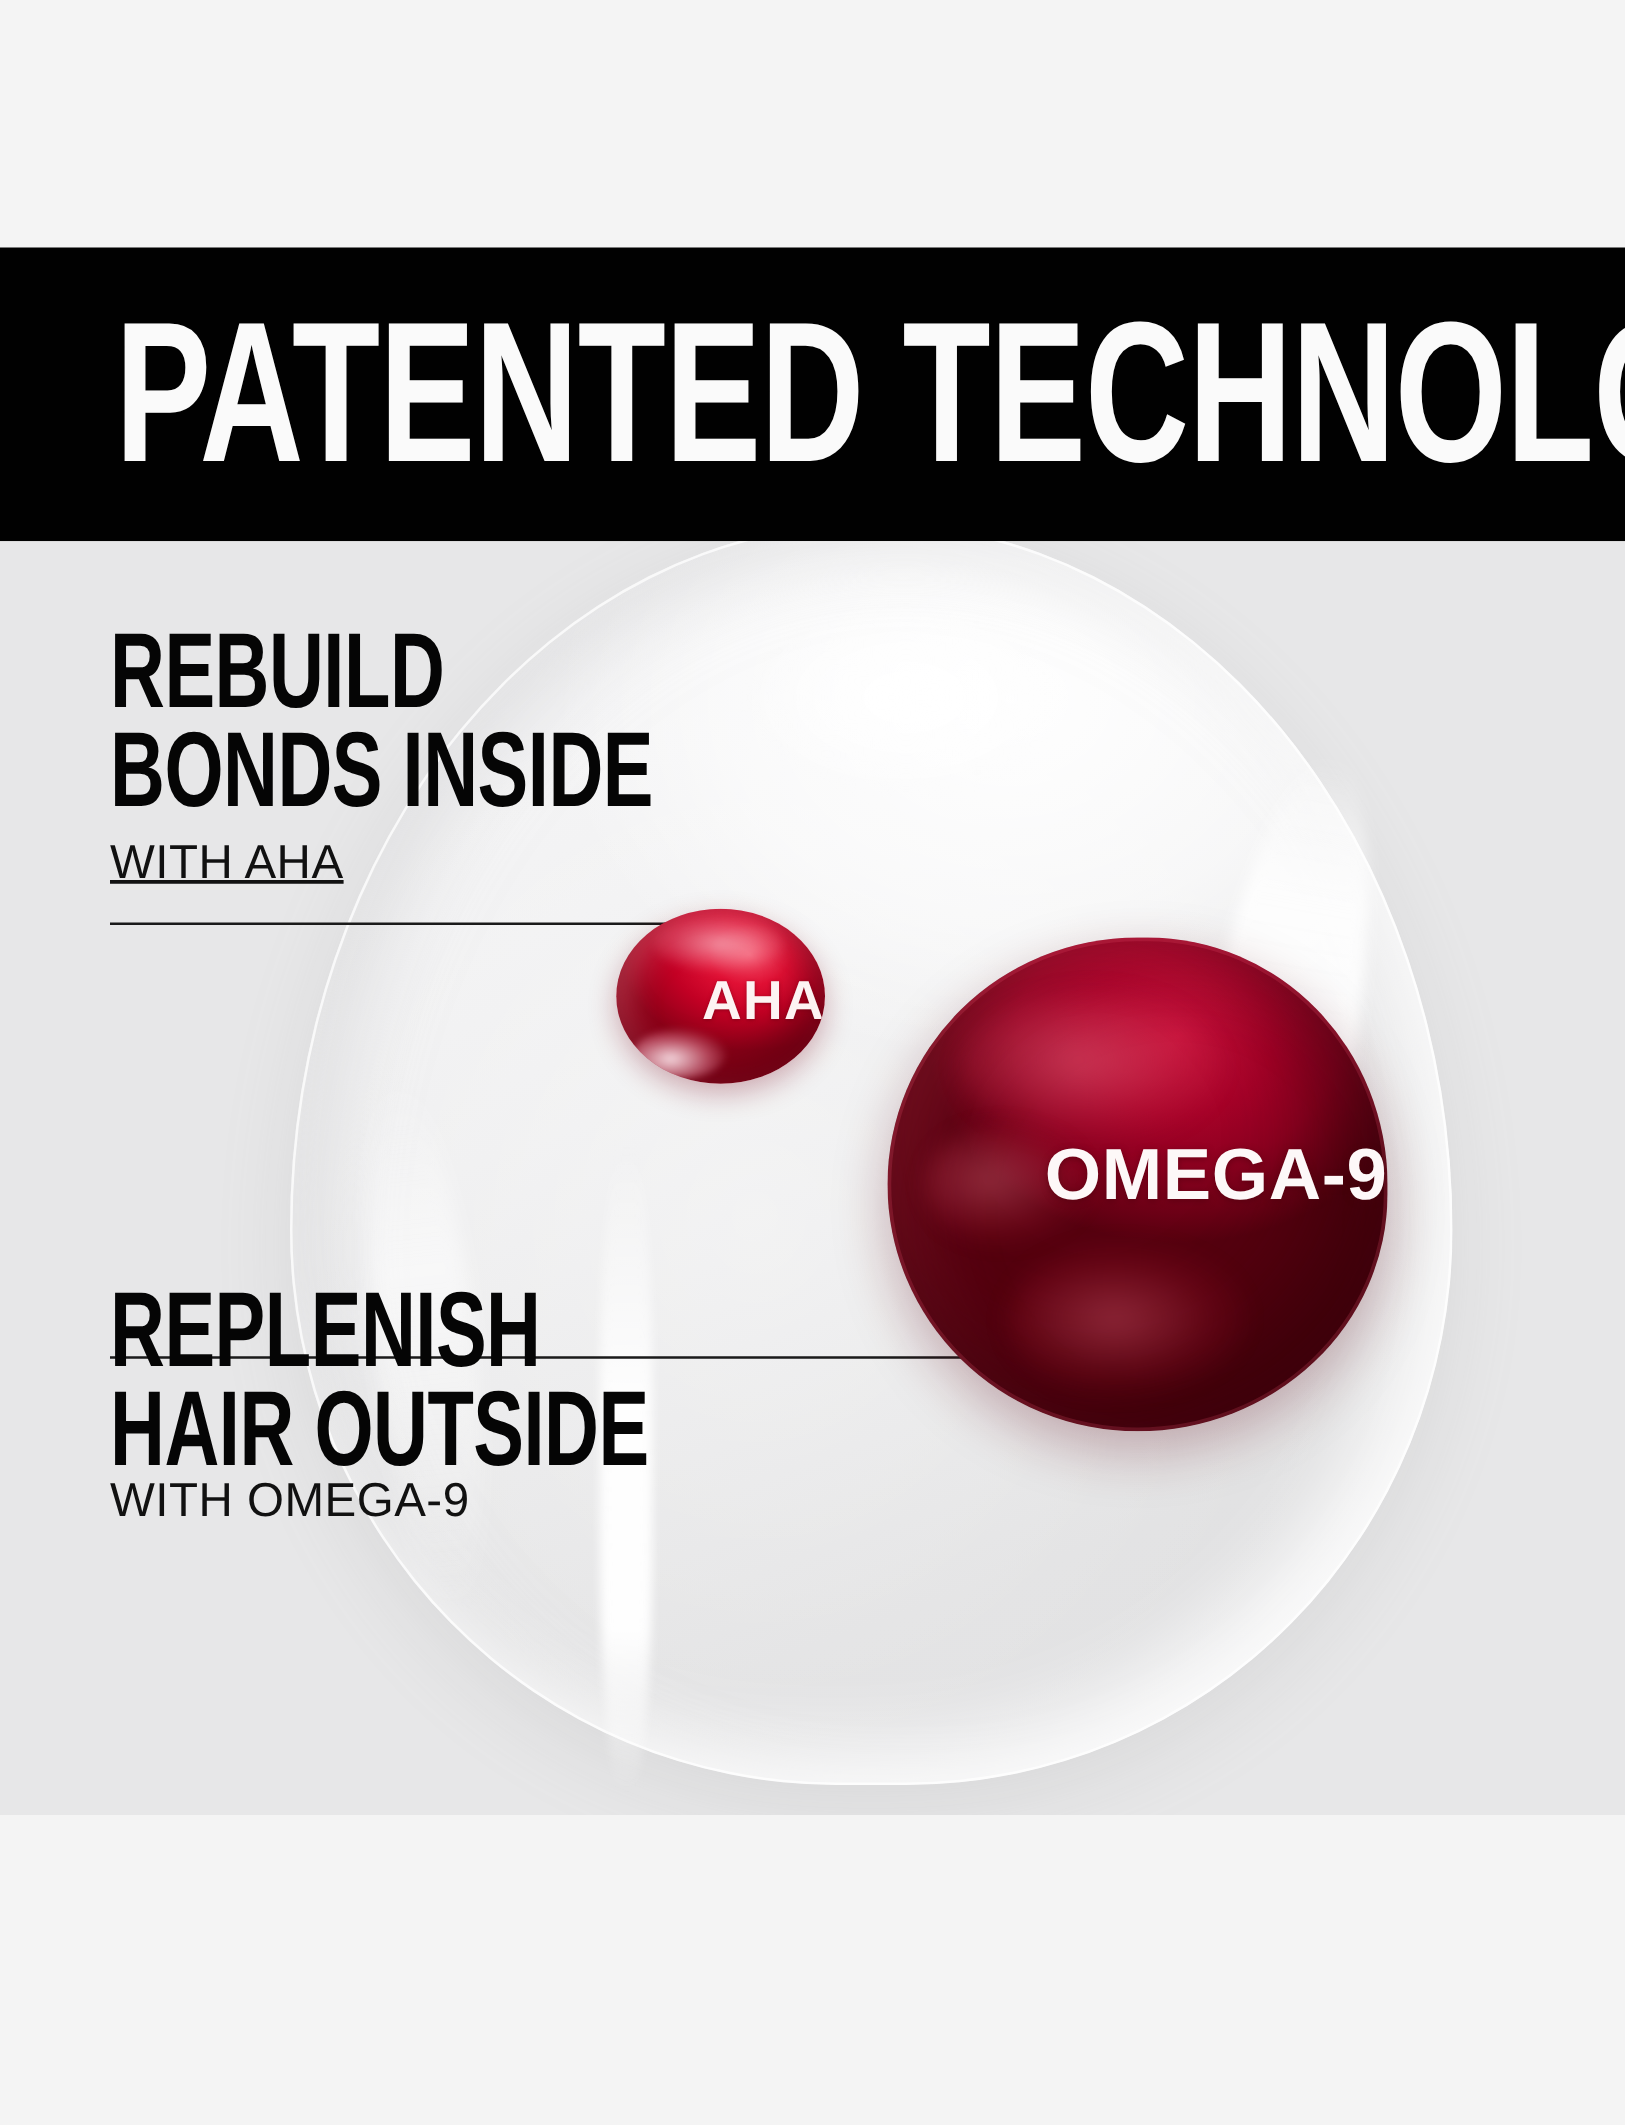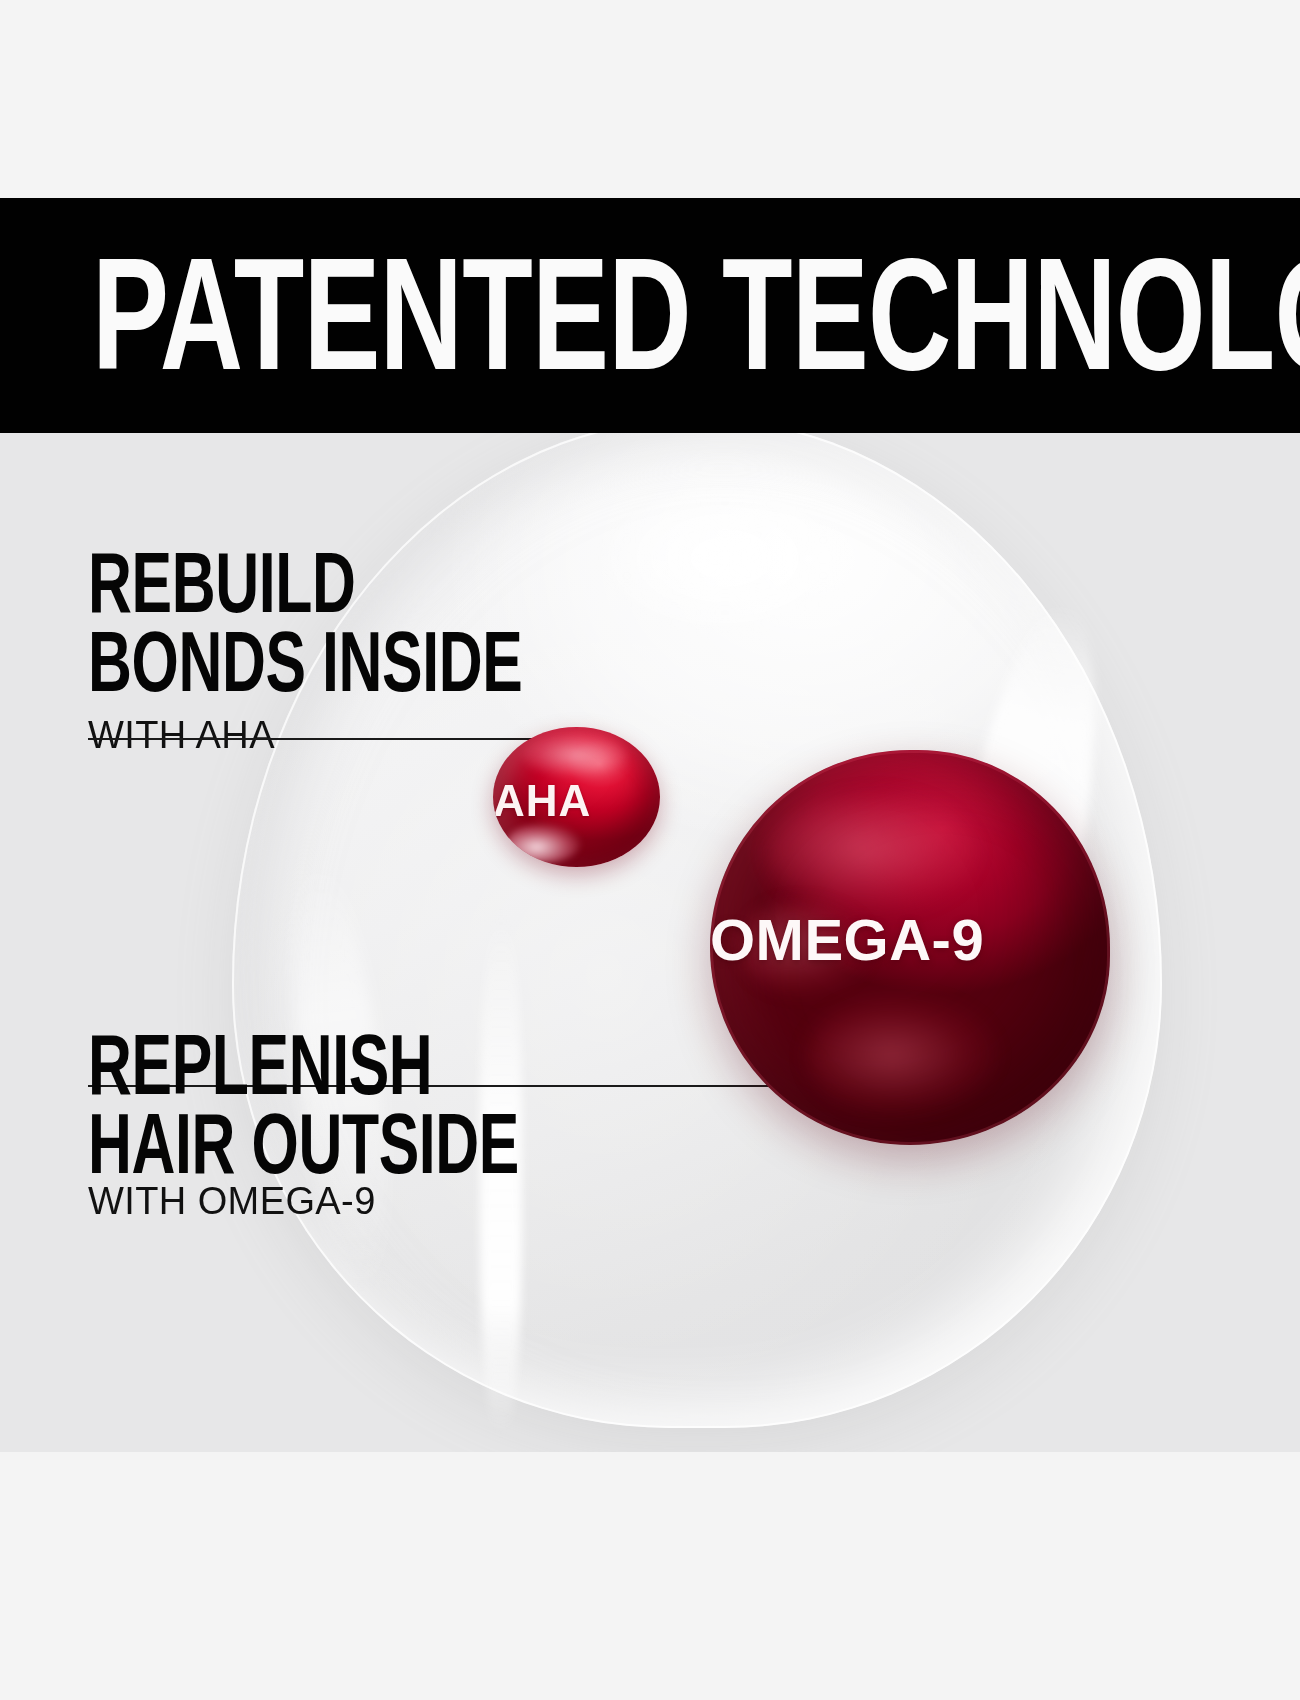--- a/index.html
+++ b/index.html
@@ -124,21 +124,21 @@
     background: linear-gradient(180deg, rgba(255,255,255,0) 0%, rgba(255,255,255,0.9) 40%, rgba(255,255,255,0.95) 75%, rgba(255,255,255,0) 100%);
     filter: blur(4px);
     border-radius: 40%;
   }
 
   
   .claim {
     position: absolute;
     left: 88px;
   }
-  .claim.upper { top: 60px; margin-top: 45px; }
+  .claim.upper { top: 60px; }
   .claim.lower { top: 587px; }
 
   .headline {
     font-family: "Liberation Sans Narrow", "Liberation Sans", sans-serif;
     font-weight: 700;
     font-size: 76px;
     line-height: 79px;
     color: #050505;
     letter-spacing: -0.5px;
     transform: scaleX(0.80) scaleY(1.12);
@@ -147,21 +147,21 @@
   }
   .subline {
     font-family: "Liberation Sans", sans-serif;
     font-weight: 400;
     font-size: 38px;
     line-height: 46px;
     color: #111111;
     letter-spacing: 0.4px;
     white-space: nowrap;
   }
-  .claim.upper .subline { margin-top: 16px; }
+  .claim.upper .subline { margin-top: 16px; text-decoration: underline; }
   .claim.lower .subline { }
 
   
   .rule {
     position: absolute;
     height: 0;
     border-top: 2px solid #1a1a1a;
   }
   .rule.upper {
     left: 88px;
@@ -173,21 +173,21 @@
     top: 652px;
     width: 706px;
   }
 
   
   .bead {
     position: absolute;
     border-radius: 50%;
     display: flex;
     align-items: center;
-    justify-content: flex-start;
+    justify-content: flex-end;
     overflow: hidden;
   }
 
   .bead-aha {
     left: 493px;
     top: 294px;
     width: 167px;
     height: 140px;
     background:
       radial-gradient(ellipse 62% 55% at 64% 26%, #f2526b 0%, #e01034 32%, #c20024 62%, #8c0018 100%),

